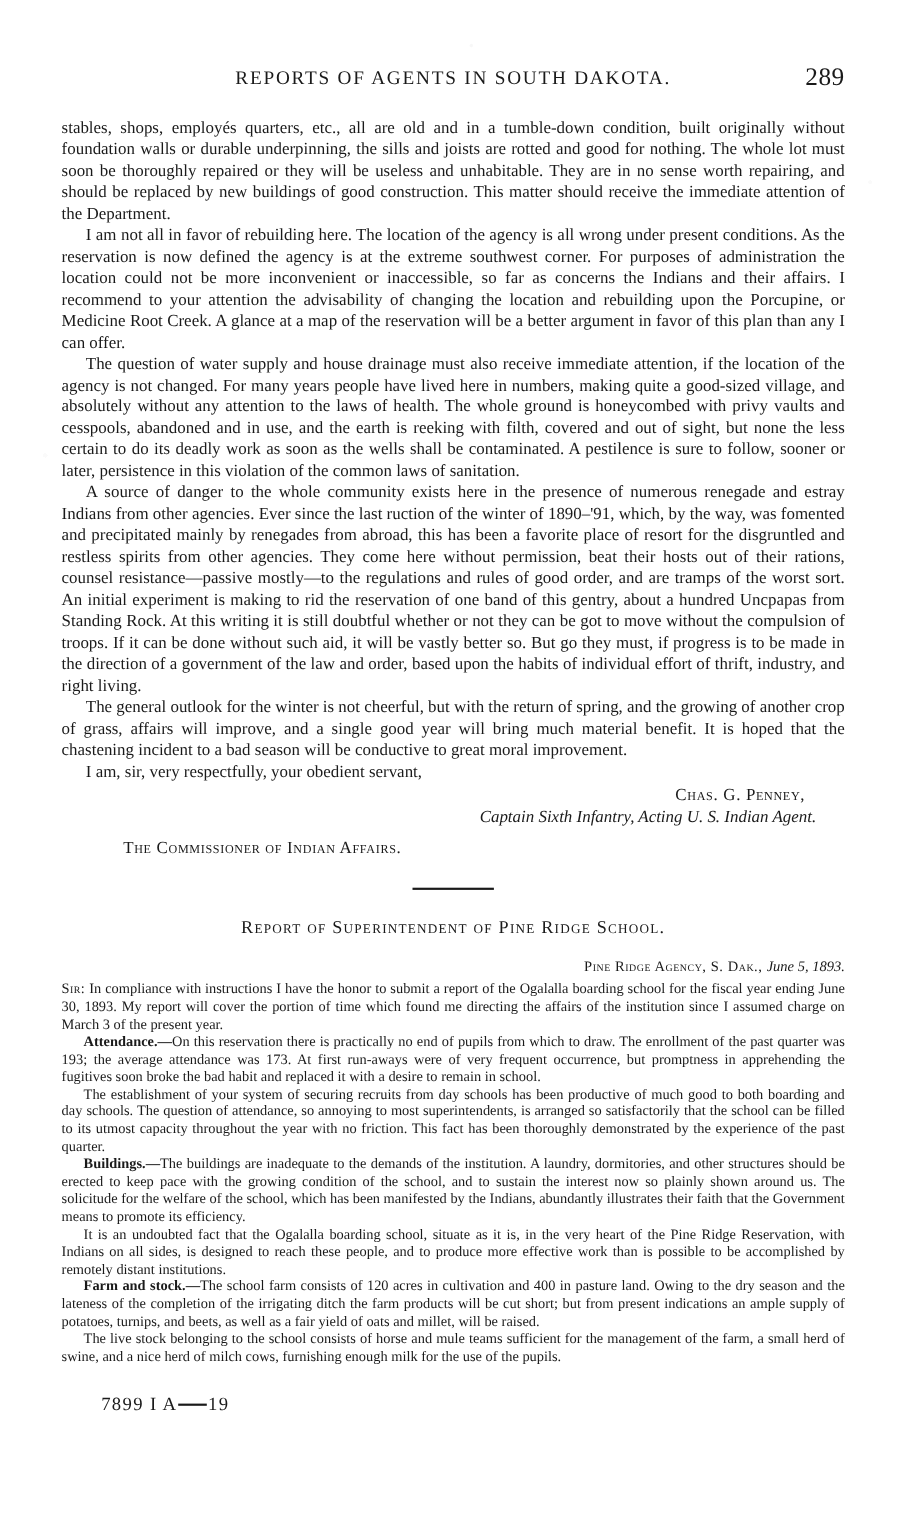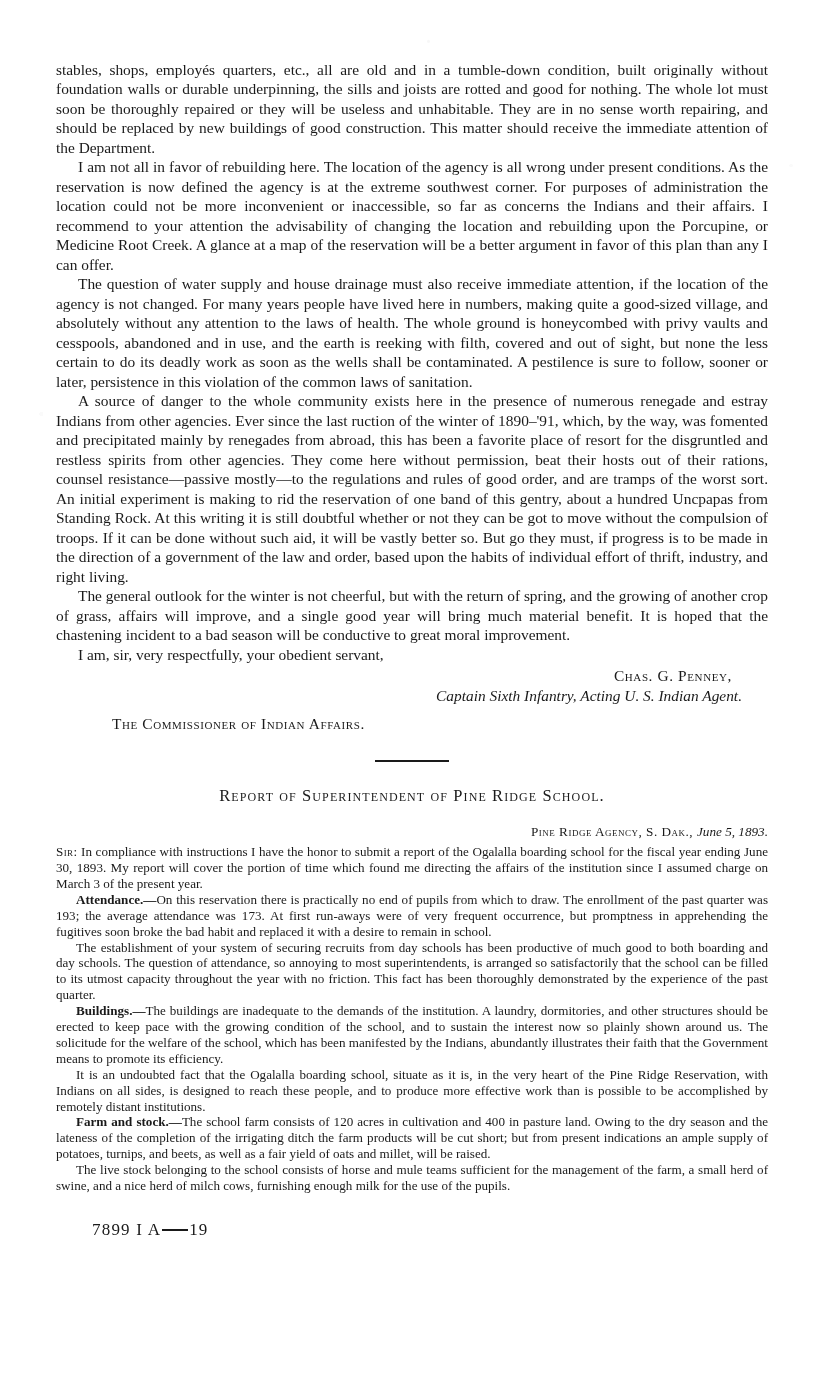--- a/index.html
+++ b/index.html
@@ -139,20 +139,24 @@
     border-bottom: 2px solid #1a1a1a;
     transform: translateY(-4px);
     margin: 0 1px;
   }
 </style>
 </head>
 <body>
 
 <div class="page">
 
+  <div class="running-head">
+    <div class="title">Reports of Agents in South Dakota.</div>
+    <div class="folio">289</div>
+  </div>
 
   <div class="body-text">
     <p class="noindent">stables, shops, employés quarters, etc., all are old and in a tumble-down condition, built originally without foundation walls or durable underpinning, the sills and joists are rotted and good for nothing. The whole lot must soon be thoroughly repaired or they will be useless and unhabitable. They are in no sense worth repairing, and should be replaced by new buildings of good construction. This matter should receive the immediate attention of the Department.</p>
     <p>I am not all in favor of rebuilding here. The location of the agency is all wrong under present conditions. As the reservation is now defined the agency is at the extreme southwest corner. For purposes of administration the location could not be more inconvenient or inaccessible, so far as concerns the Indians and their affairs. I recommend to your attention the advisability of changing the location and rebuilding upon the Porcupine, or Medicine Root Creek. A glance at a map of the reservation will be a better argument in favor of this plan than any I can offer.</p>
     <p>The question of water supply and house drainage must also receive immediate attention, if the location of the agency is not changed. For many years people have lived here in numbers, making quite a good-sized village, and absolutely without any attention to the laws of health. The whole ground is honeycombed with privy vaults and cesspools, abandoned and in use, and the earth is reeking with filth, covered and out of sight, but none the less certain to do its deadly work as soon as the wells shall be contaminated. A pestilence is sure to follow, sooner or later, persistence in this violation of the common laws of sanitation.</p>
     <p>A source of danger to the whole community exists here in the presence of numerous renegade and estray Indians from other agencies. Ever since the last ruction of the winter of 1890–'91, which, by the way, was fomented and precipitated mainly by renegades from abroad, this has been a favorite place of resort for the disgruntled and restless spirits from other agencies. They come here without permission, beat their hosts out of their rations, counsel resistance—passive mostly—to the regulations and rules of good order, and are tramps of the worst sort. An initial experiment is making to rid the reservation of one band of this gentry, about a hundred Uncpapas from Standing Rock. At this writing it is still doubtful whether or not they can be got to move without the compulsion of troops. If it can be done without such aid, it will be vastly better so. But go they must, if progress is to be made in the direction of a government of the law and order, based upon the habits of individual effort of thrift, industry, and right living.</p>
     <p>The general outlook for the winter is not cheerful, but with the return of spring, and the growing of another crop of grass, affairs will improve, and a single good year will bring much material benefit. It is hoped that the chastening incident to a bad season will be conductive to great moral improvement.</p>
     <p>I am, sir, very respectfully, your obedient servant,</p>
   </div>
 

